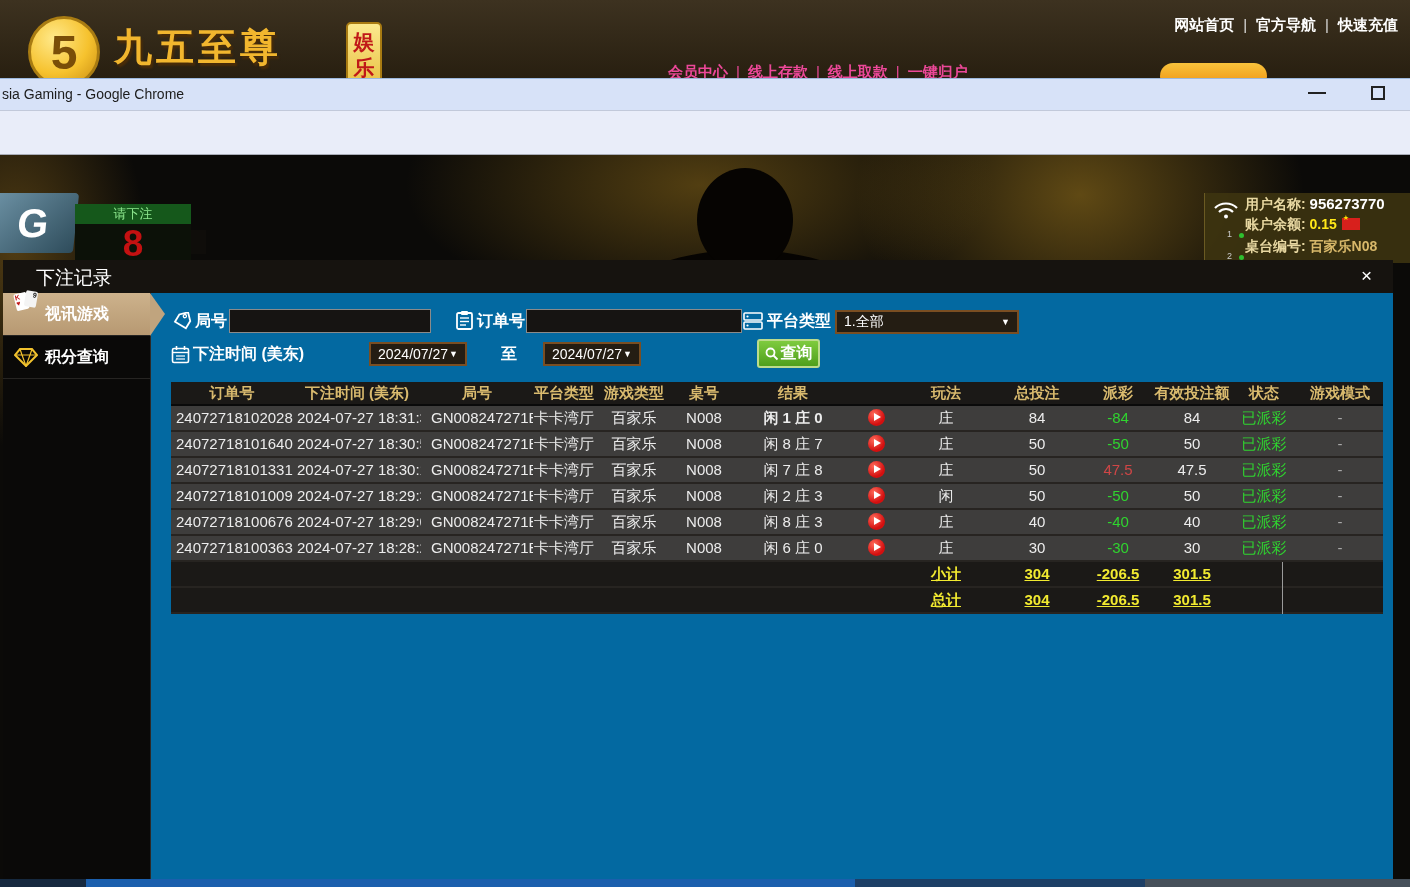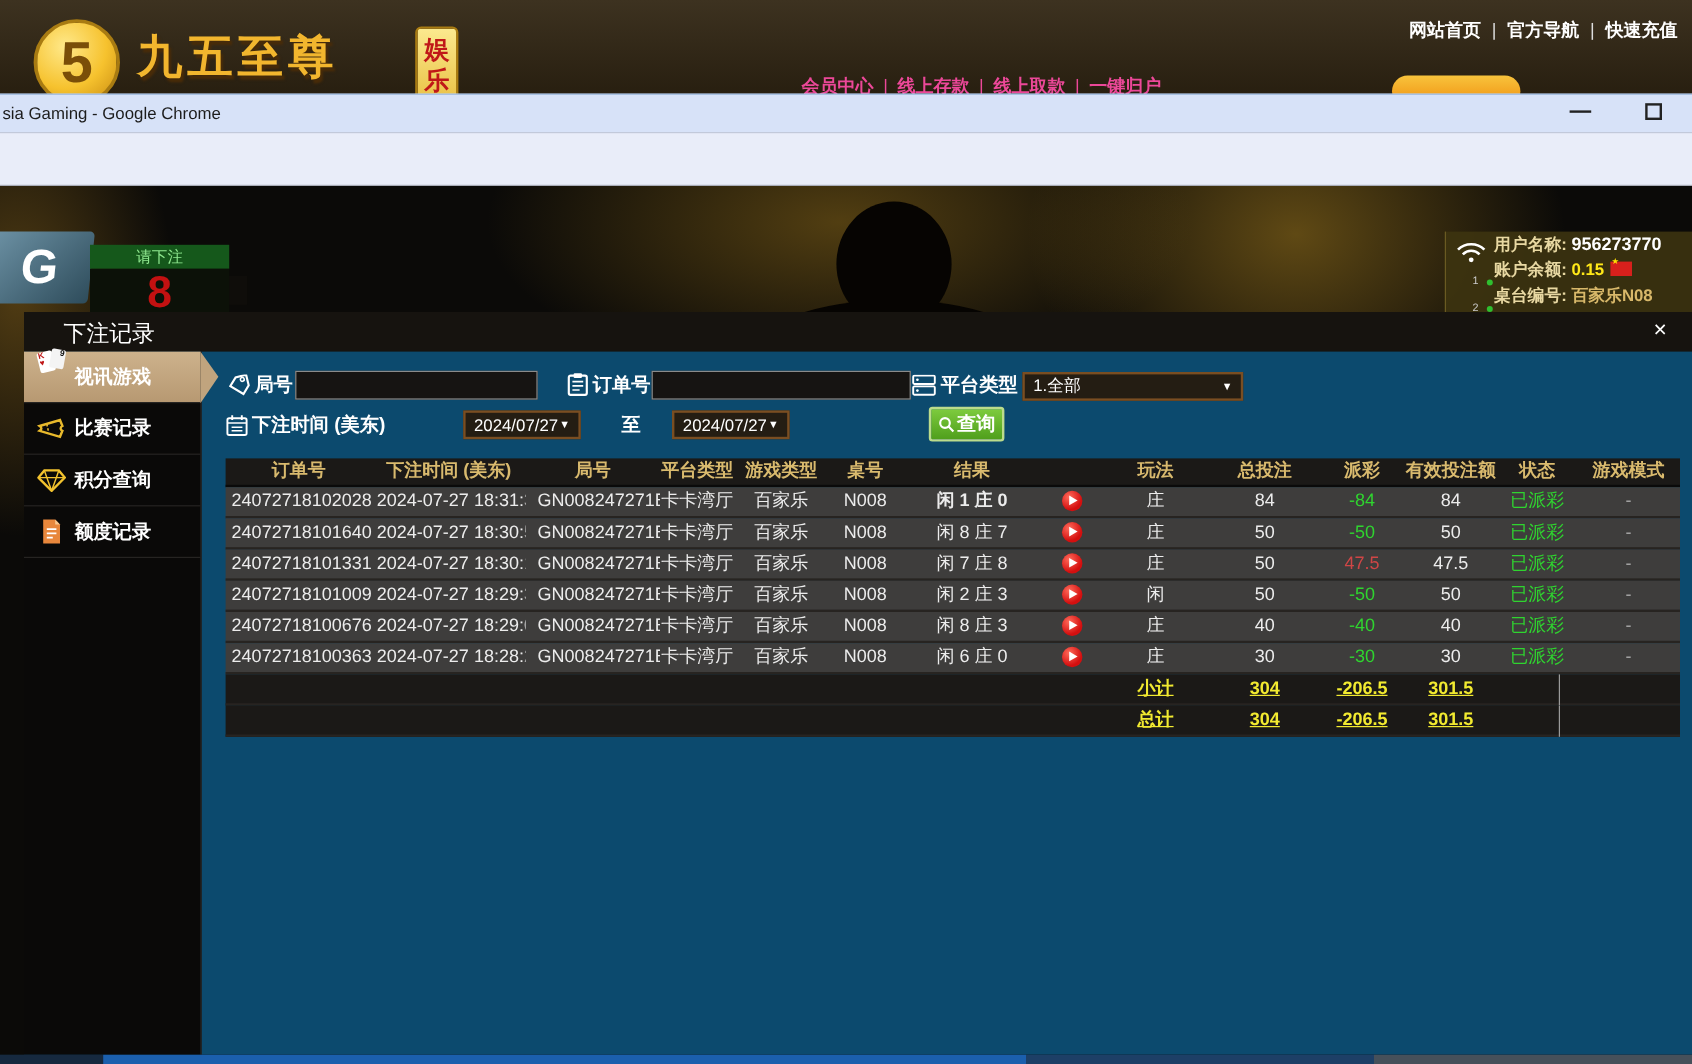--- a/index.html
+++ b/index.html
@@ -72,21 +72,21 @@
   .seat-num { position:absolute; left:22px; color:#ccc; font-size:9px; }
   .seat-dot { position:absolute; left:34px; width:5px; height:5px; border-radius:50%; background:#2fbf2f; }
 
   
   #left-strip { left:0; top:260px; width:20px; height:619px; background:#15120e; z-index:4; overflow:hidden; }
   .frag { position:absolute; left:2px; white-space:nowrap; font-weight:bold; }
   #frag-avatar { position:absolute; left:0; top:33px; width:20px; height:20px;
     background:linear-gradient(#caa27c,#8a6248); border-radius:3px; }
 
   
-  #modal { left:20px; top:260px; width:1390px; height:619px; background:#0c4a6e; z-index:5; }
+  #modal { left:3px; top:260px; width:1390px; height:619px; background:#0369a1; z-index:5; }
   #modal-titlebar { left:0; top:0; width:1390px; height:33px; background:#16130f; }
   #modal-title { left:33px; top:5px; color:#fff; font-size:19px; }
   #modal-close { left:1358px; top:6px; color:#fff; font-size:19px; cursor:pointer; line-height:20px; }
 
   #sidebar { left:0; top:33px; width:148px; height:586px; background:#0a0908; border-right:1px solid #2c2926; }
   .side-item { position:relative; height:43px; border-bottom:1px solid #262422;
     display:flex; align-items:center; cursor:pointer; color:#fff; font-size:16px; font-weight:bold; }
   .side-item .si-icon { width:30px; margin-left:8px; display:flex; justify-content:center; }
   .side-item .si-label { margin-left:4px; }
   .side-item.active { background:linear-gradient(#cdb28c,#b79972); }
@@ -203,47 +203,26 @@
     <div id="sidebar" class="abs">
         <div class="side-item active">
           <span class="si-icon" style="position: relative; height: 26px;">
             <span class="cardA">K<br>♥</span>
             <span class="cardB">9</span>
           </span>
           <span class="si-label">视讯游戏</span>
         </div>
         <div class="side-item">
           <span class="si-icon" style="position: relative;">
-            <svg width="26" height="20" viewBox="0 0 26 20">
-              <path d="M3 8 L20 3 L22 8 C20 9 20 11 22 12 L20 17 L3 12 C5 10.5 5 9.5 3 8 Z" fill="none" stroke="#e8b92c" stroke-width="2"></path>
-              <line x1="9" y1="6.5" x2="10.5" y2="13" stroke="#e8b92c" stroke-width="1.3" stroke-dasharray="2 1.5"></line>
-            </svg>
-          </span>
-          <span class="si-label">比赛记录</span>
-        </div>
-        <div class="side-item">
-          <span class="si-icon" style="position: relative;">
             <svg width="24" height="20" viewBox="0 0 24 20">
               <path d="M6 2 L18 2 L23 8 L12 19 L1 8 Z" fill="none" stroke="#f2c22e" stroke-width="2"></path>
               <path d="M1 8 L23 8 M8 8 L12 19 L16 8 M6 2 L8 8 M18 2 L16 8" stroke="#f2c22e" stroke-width="1.2" fill="none"></path>
             </svg>
           </span>
           <span class="si-label">积分查询</span>
-        </div>
-        <div class="side-item">
-          <span class="si-icon" style="position: relative;">
-            <svg width="18" height="22" viewBox="0 0 18 22">
-              <path d="M2 1 L12 1 L16 5 L16 21 L2 21 Z" fill="#e8873c"></path>
-              <path d="M12 1 L12 5 L16 5 Z" fill="#f8c890"></path>
-              <line x1="5" y1="9" x2="13" y2="9" stroke="#fff" stroke-width="1.4"></line>
-              <line x1="5" y1="12.5" x2="13" y2="12.5" stroke="#fff" stroke-width="1.4"></line>
-              <line x1="5" y1="16" x2="10" y2="16" stroke="#fff" stroke-width="1.4"></line>
-            </svg>
-          </span>
-          <span class="si-label">额度记录</span>
         </div>
       </div>
 
     <svg class="abs" style="left:170px;top:52px" width="19" height="19" viewBox="0 0 19 19">
       <path d="M2 8 L8 2 L17 2 L17 11 L11 17 Z" fill="none" stroke="#fff" stroke-width="1.8" transform="rotate(-14 9 9)"></path>
       <circle cx="13" cy="5" r="1.6" fill="none" stroke="#fff" stroke-width="1.3" transform="rotate(-14 9 9)"></circle>
     </svg>
     <div class="flt-label abs" style="left:192px;top:51px">局号</div>
     <input class="flt-input abs" style="left: 226px; top: 49px; width: 202px;" value="">
     <svg class="abs" style="left:452px;top:50px" width="19" height="21" viewBox="0 0 19 21">

